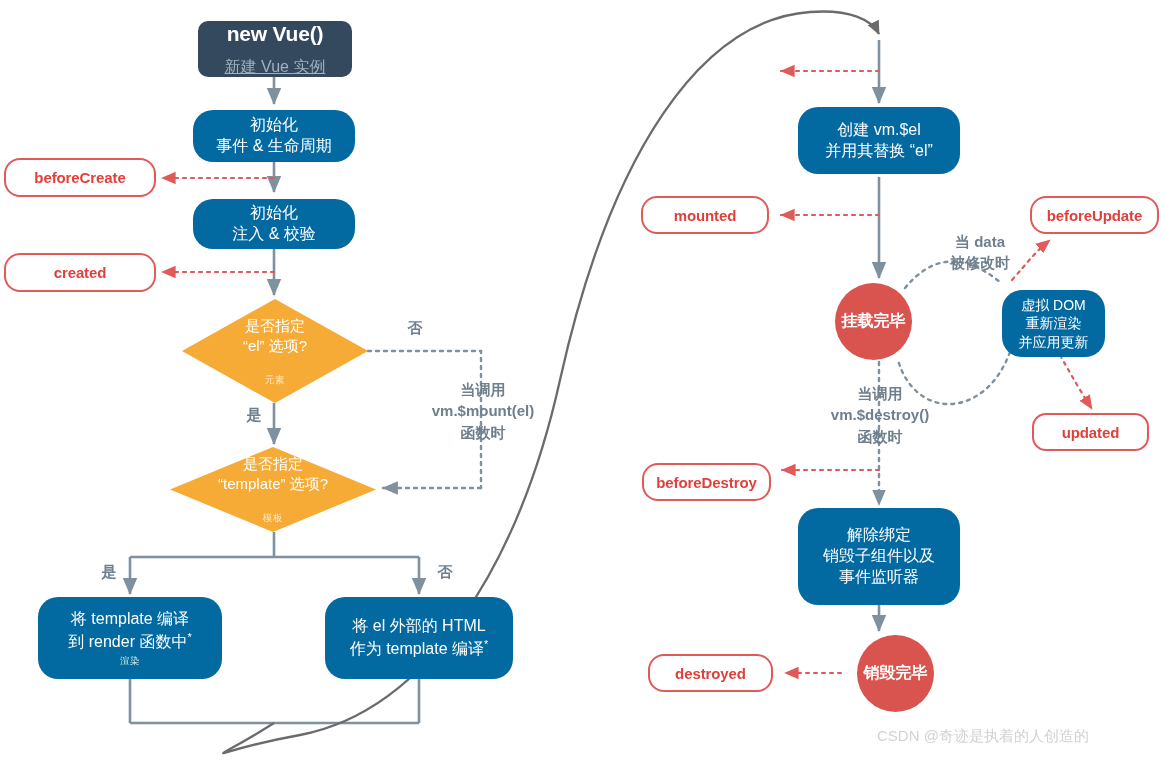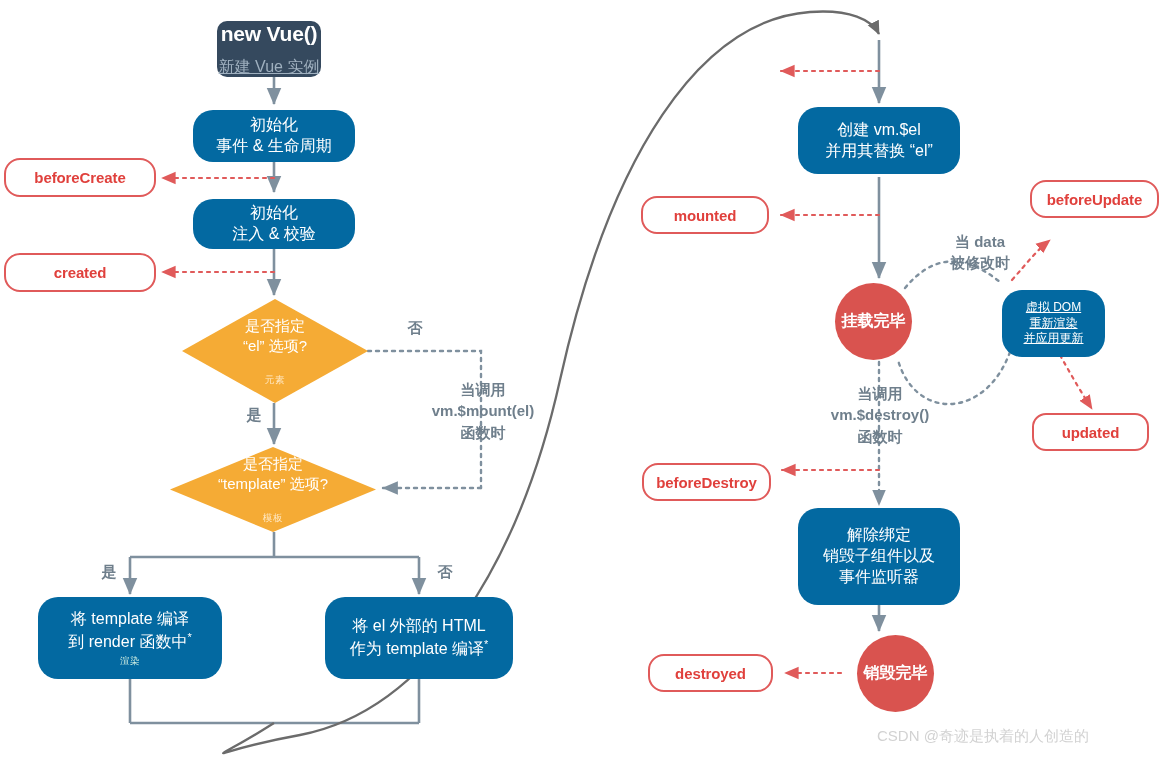--- a/index.html
+++ b/index.html
@@ -54,21 +54,21 @@
     text-decoration: underline;
   }
 
   
   .node-green {
     background: #0369a1;
     border-radius: 20px;
     color: #ffffff;
     font-size: 16px;
   }
-  .node-green.small { font-size: 12px; text-decoration: underline; }
+  .node-green.small { font-size: 14px; }
   .node-green .sub {
     font-size: 9.5px;
     color: #d3f0e3;
     margin-top: 2px;
     letter-spacing: 0.5px;
   }
   .node-green .ln { white-space: nowrap; }
   .sup { font-size: 11px; vertical-align: super; }
 
   
@@ -217,21 +217,21 @@
       <path d="M274,272 L162,272" marker-end="url(#arrowRed)"></path>
       <path d="M879,71 L781,71" marker-end="url(#arrowRed)"></path>
       <path d="M879,215 L781,215" marker-end="url(#arrowRed)"></path>
       <path d="M879,470 L782,470" marker-end="url(#arrowRed)"></path>
       <path d="M841,673 L785,673" marker-end="url(#arrowRed)"></path>
       <path d="M1012,280 C1028,262 1035,252 1050,240" marker-end="url(#arrowRed)"></path>
       <path d="M1060,355 C1075,382 1083,395 1092,409" marker-end="url(#arrowRed)"></path>
     </g>
   </svg>
 
-  <div class="node node-dark" style="left:217px; top:21px; width:104px; height:56px;">
+  <div class="node node-dark" style="left:198px; top:21px; width:154px; height:56px;">
     <div class="l1">new Vue()</div>
     <div class="sub">新建 Vue 实例</div>
   </div>
 
   <div class="node node-green" style="left:193px; top:110px; width:162px; height:52px;">
     <div class="ln">初始化</div>
     <div class="ln">事件 &amp; 生命周期</div>
   </div>
 
   <div class="node node-green" style="left:193px; top:199px; width:162px; height:50px;">
@@ -299,21 +299,21 @@
 
   <div class="pill" style="left:4px; top:158px; width:152px; height:39px;">
     <span>beforeCreate</span>
   </div>
   <div class="pill" style="left:4px; top:253px; width:152px; height:39px;">
     <span>created</span>
   </div>
   <div class="pill" style="left:641px; top:196px; width:128px; height:38px;">
     <span>mounted</span>
   </div>
-  <div class="pill" style="left:1030px; top:180px; width:129px; height:38px;">
+  <div class="pill" style="left:1030px; top:196px; width:129px; height:38px;">
     <span>beforeUpdate</span>
   </div>
   <div class="pill" style="left:1032px; top:413px; width:117px; height:38px;border-radius:14px;">
     <span>updated</span>
   </div>
   <div class="pill" style="left:642px; top:463px; width:129px; height:38px;">
     <span>beforeDestroy</span>
   </div>
   <div class="pill" style="left:648px; top:654px; width:125px; height:38px;">
     <span>destroyed</span>

